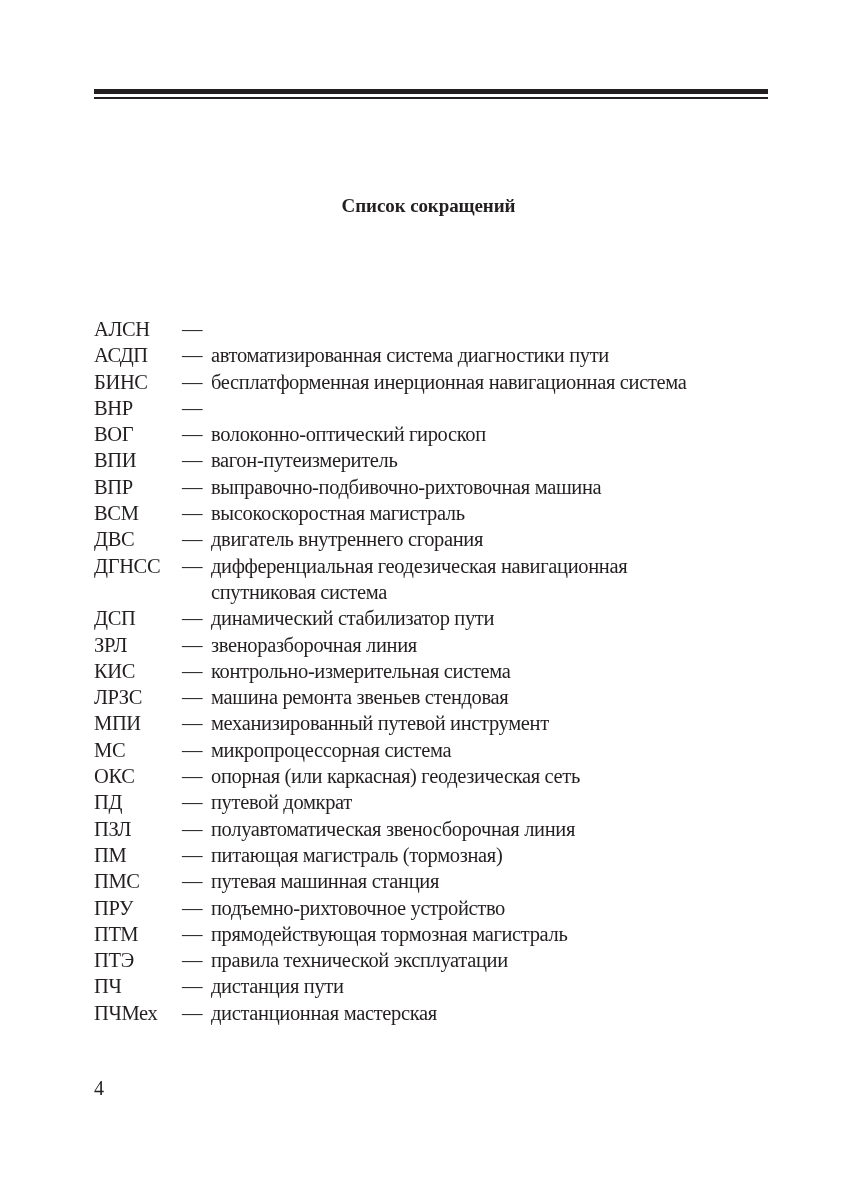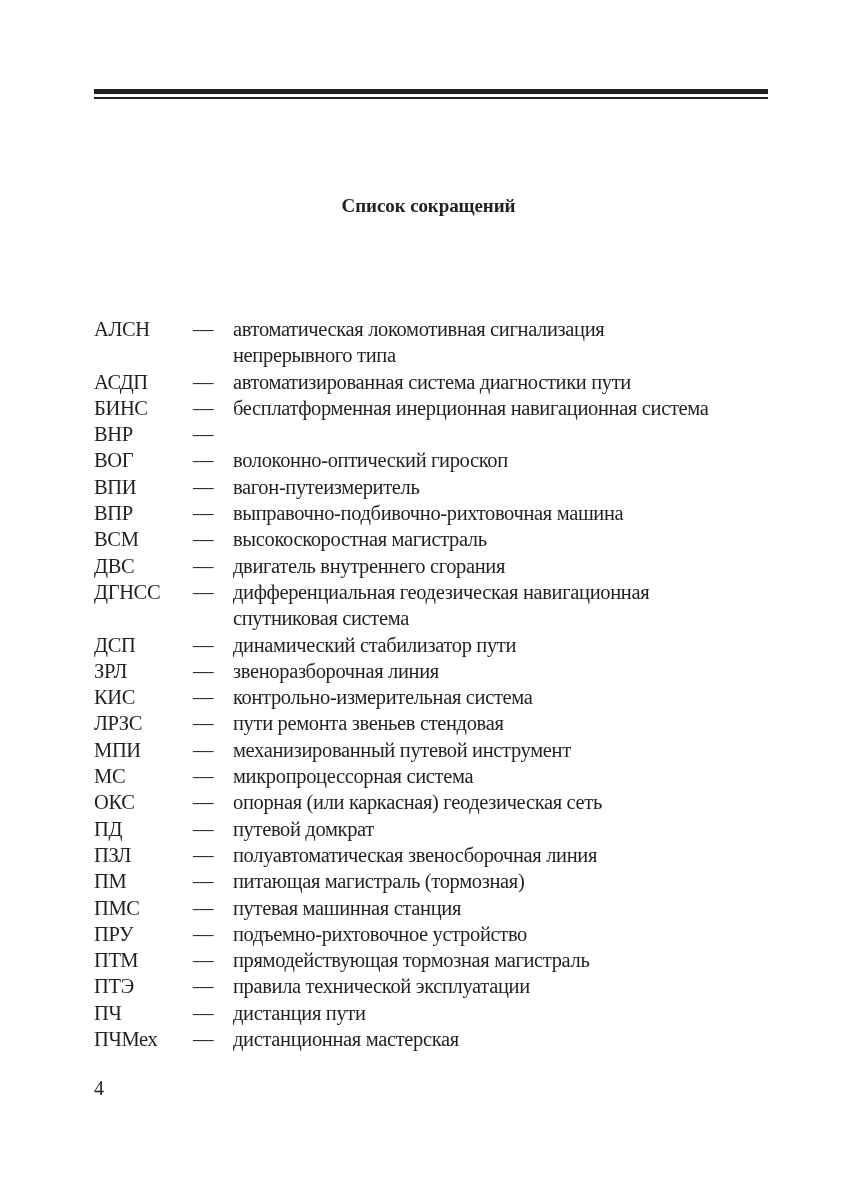--- a/index.html
+++ b/index.html
@@ -48,21 +48,20 @@
       top: 316px;
       width: 700px;
       font-size: 20.5px;
       line-height: 26.3px;
       letter-spacing: -0.35px;
     }
     .entry {
       position: relative;
       display: flex;
       align-items: flex-start;
-      gap: 11px;
     }
     .abbr {
       width: 88px;
       flex: 0 0 88px;
       white-space: nowrap;
     }
     .dash {
       width: 29px;
       flex: 0 0 29px;
       white-space: nowrap;
@@ -84,21 +83,20 @@
 
 <div class="rule-thick"></div>
 <div class="rule-thin"></div>
 
 <h1 class="title" style="margin:0;">Список сокращений</h1>
 
 <div class="abbr-list">
   <div class="entry">
       <span class="abbr">АЛСН</span>
       <span class="dash">—</span>
-      <span class="def" style="max-width:460px;">автоматическая локомотивная сигнализация непрерывного типа</span>
     </div>
   <div class="entry">
       <span class="abbr">АСДП</span>
       <span class="dash">—</span>
       <span class="def">автоматизированная система диагностики пути</span>
     </div>
   <div class="entry">
       <span class="abbr">БИНС</span>
       <span class="dash">—</span>
       <span class="def" style="white-space:nowrap;">бесплатформенная инерционная навигационная система</span>
@@ -148,21 +146,21 @@
       <span class="def">звеноразборочная линия</span>
     </div>
   <div class="entry">
       <span class="abbr">КИС</span>
       <span class="dash">—</span>
       <span class="def">контрольно-измерительная система</span>
     </div>
   <div class="entry">
       <span class="abbr">ЛРЗС</span>
       <span class="dash">—</span>
-      <span class="def">пути ремонта звеньев стендовая</span>
+      <span class="def">машина ремонта звеньев стендовая</span>
     </div>
   <div class="entry">
       <span class="abbr">МПИ</span>
       <span class="dash">—</span>
       <span class="def">механизированный путевой инструмент</span>
     </div>
   <div class="entry">
       <span class="abbr">МС</span>
       <span class="dash">—</span>
       <span class="def">микропроцессорная система</span>

